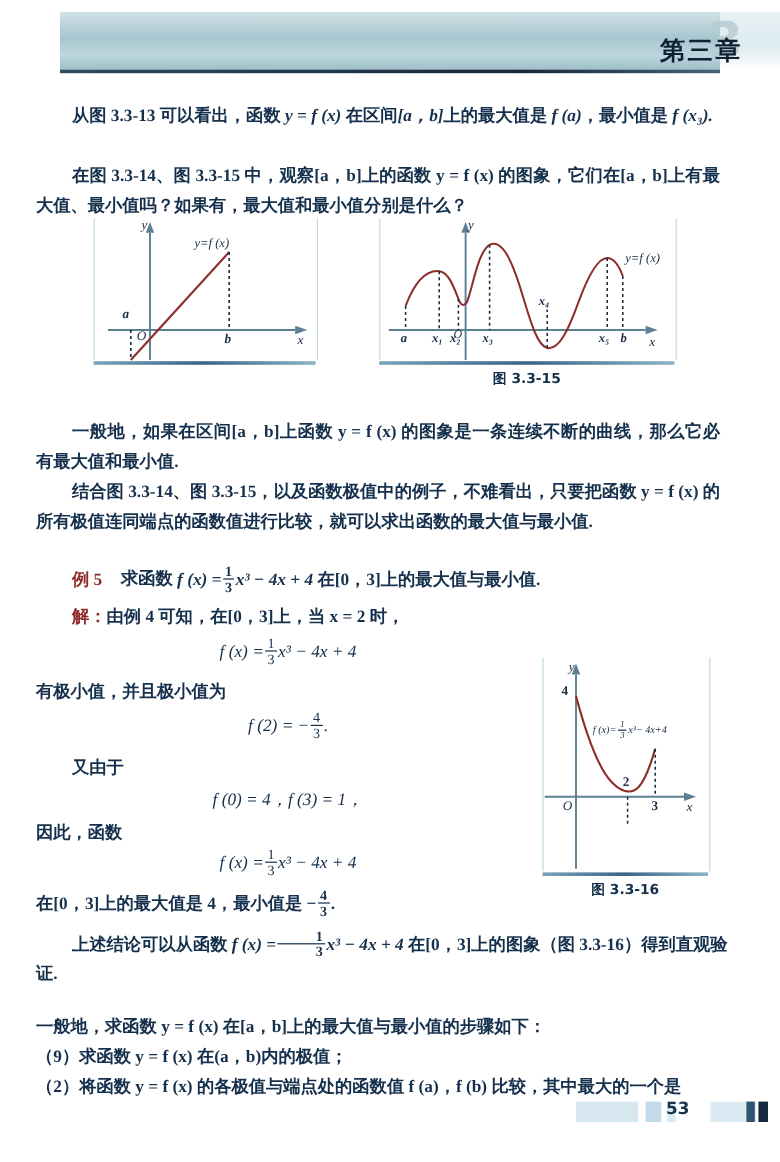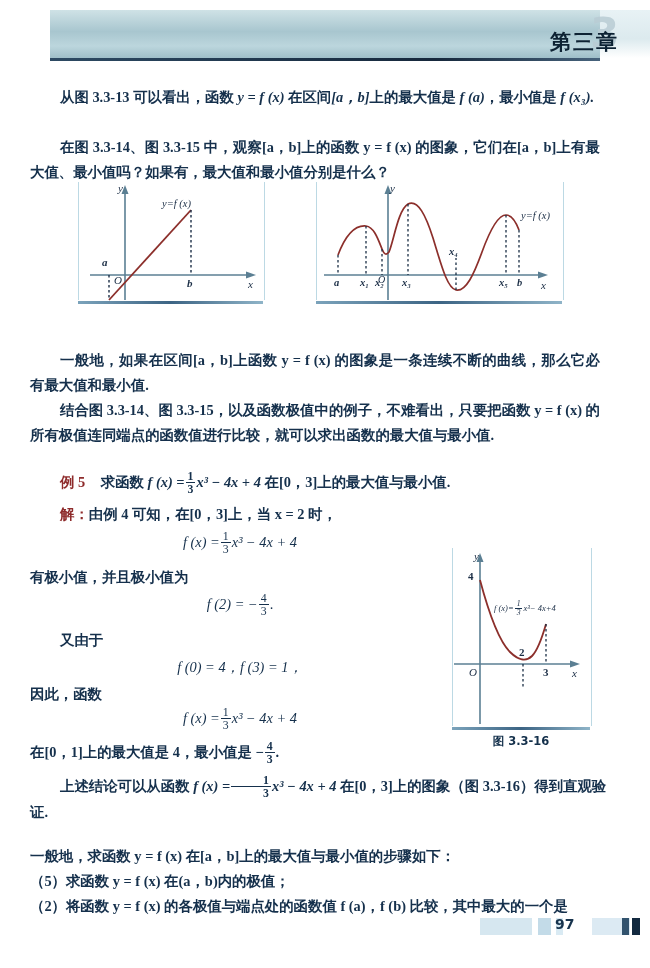--- a/index.html
+++ b/index.html
@@ -140,20 +140,21 @@
   <div style="position:absolute;left:62px;top:92px;font-size:10px;font-style:italic;">O</div>
   <div style="position:absolute;left:18px;top:95px;font-size:10.5px;font-style:italic;font-weight:bold;">a</div>
   <div style="position:absolute;left:44px;top:95px;font-size:10.5px;font-style:italic;font-weight:bold;text-align:center;">x₁</div>
   <div style="position:absolute;left:59px;top:95px;font-size:10.5px;font-style:italic;font-weight:bold;">x₂</div>
   <div style="position:absolute;left:86px;top:95px;font-size:10.5px;font-style:italic;font-weight:bold;">x₃</div>
   <div style="position:absolute;left:133px;top:64px;font-size:10.5px;font-style:italic;font-weight:bold;">x₄</div>
   <div style="position:absolute;left:183px;top:95px;font-size:10.5px;font-style:italic;font-weight:bold;">x₅</div>
   <div style="position:absolute;left:201px;top:95px;font-size:10.5px;font-style:italic;font-weight:bold;">b</div>
   <div style="position:absolute;left:205px;top:28px;font-size:10.5px;font-style:italic;">y=f (x)</div>
   <div class="figrule" style="left:0;top:119px;width:246px;"></div>
+  <div class="figcap" style="left:0;top:126px;width:246px;">图 3.3-15</div>
 </div>
 
 <div class="txt para indent" style="top:348px;">一般地，如果在区间[a，b]上函数 y = f (x) 的图象是一条连续不断的曲线，那么它必有最大值和最小值.</div>
 <div class="txt para indent" style="top:398px;">结合图 3.3-14、图 3.3-15，以及函数极值中的例子，不难看出，只要把函数 y = f (x) 的所有极值连同端点的函数值进行比较，就可以求出函数的最大值与最小值.</div>
 
 <div class="txt" style="left:60px;top:470px;width:440px;">
   <span class="red">例 5</span>
   <span style="margin-left:12px">求函数</span>
   <i>f (x) =</i><span class="frac"><span class="n">1</span><span class="d">3</span></span><i>x³ − 4x + 4</i>
   <span>在[0，3]上的最大值与最小值.</span>
@@ -179,21 +180,21 @@
   <i>f (0) = 4，f (3) = 1，</i>
 </div>
 
 <div class="txt" style="left:30px;top:682px;width:390px;">因此，函数</div>
 
 <div class="txt center" style="top:706px;">
   <i>f (x) =</i><span class="frac"><span class="n">1</span><span class="d">3</span></span><i>x³ − 4x + 4</i>
 </div>
 
 <div class="txt" style="left:30px;top:740px;width:420px;">
-  <span>在[0，1]上的最大值是 4，最小值是 −</span><span class="frac"><span class="n">4</span><span class="d">3</span></span><span>.</span>
+  <span>在[0，3]上的最大值是 4，最小值是 −</span><span class="frac"><span class="n">4</span><span class="d">3</span></span><span>.</span>
 </div>
 
 <div class="figbox" style="left:452px;top:548px;width:140px;height:200px;">
   <div class="figframe" style="left:0;top:0;width:138px;height:178px;"></div>
   <svg width="140" height="182" style="position:absolute;left:0;top:0;">
     <line x1="2" y1="116" x2="118" y2="116" stroke="#5b7f93" stroke-width="1.6"></line>
     <polygon points="118,112.5 128,116 118,119.5" fill="#5b7f93"></polygon>
     <line x1="28" y1="176" x2="28" y2="14" stroke="#5b7f93" stroke-width="1.6"></line>
     <polygon points="24.5,14 28,5 31.5,14" fill="#5b7f93"></polygon>
 
@@ -218,24 +219,24 @@
 </div>
 
 <div class="txt" style="left:30px;top:774px;width:595px;text-indent:30px;">
   <span>上述结论可以从函数</span>
   <i>f (x) =</i><span class="frac"><span class="n">1</span><span class="d">3</span></span><i>x³ − 4x + 4</i>
   <span>在[0，3]上的图象（图 3.3-16）得到直观验</span>
 </div>
 <div class="txt" style="left:30px;top:800px;">证.</div>
 
 <div class="txt" style="left:30px;top:844px;width:595px;">一般地，求函数 y = f (x) 在[a，b]上的最大值与最小值的步骤如下：</div>
-<div class="txt" style="left:30px;top:869px;width:595px;">（5）求函数 y = f (x) 在(a，b)内的极值；</div>
+<div class="txt" style="left:30px;top:869px;width:595px;">（9）求函数 y = f (x) 在(a，b)内的极值；</div>
 <div class="txt" style="left:30px;top:894px;width:595px;">（2）将函数 y = f (x) 的各极值与端点处的函数值 f (a)，f (b) 比较，其中最大的一个是</div>
 
 <div class="footer">
   <div class="fblock" style="left:480px;width:52px;background:#d6e7f0;"></div>
   <div class="fblock" style="left:538px;width:13px;background:#c3dbe8;"></div>
   <div class="fblock" style="left:556px;width:7px;background:#d9eaf3;"></div>
-  <div class="pagenum">97</div>
+  <div class="pagenum">53</div>
   <div class="fblock" style="left:592px;width:38px;background:#dceaf3;"></div>
   <div class="fblock" style="left:622px;width:7px;background:#32536e;"></div>
   <div class="fblock" style="left:632px;width:8px;background:#12293f;"></div>
 </div>
 
 </body></html>

